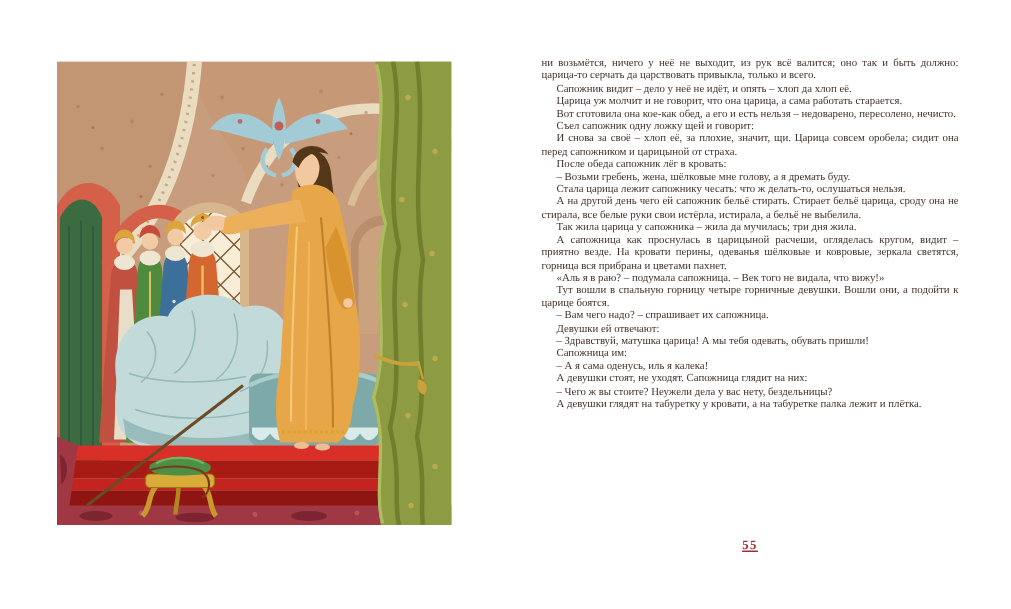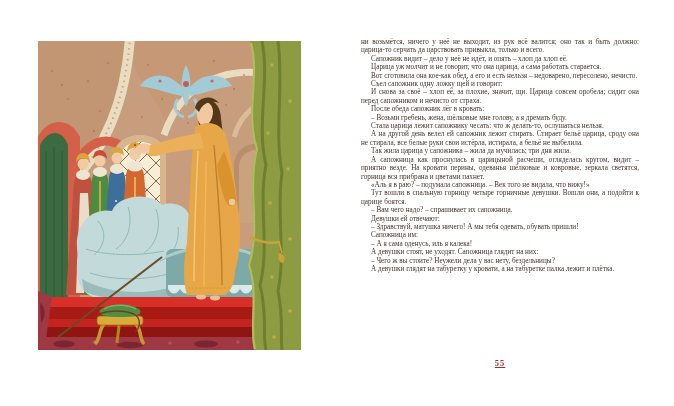--- a/index.html
+++ b/index.html
@@ -241,32 +241,32 @@
       </g>
     </svg>
   </figure>
 
   <div class="text-block">
     <p class="continuation">ни возьмётся, ничего у неё не выходит, из рук всё валится; оно так и быть должно: царица-то серчать да царствовать привыкла, только и всего.</p>
     <p>Сапожник видит – дело у неё не идёт, и опять – хлоп да хлоп её.</p>
     <p>Царица уж молчит и не говорит, что она царица, а сама работать старается.</p>
     <p>Вот сготовила она кое-как обед, а его и есть нельзя – недоварено, пересолено, нечисто.</p>
     <p>Съел сапожник одну ложку щей и говорит:</p>
-    <p>И снова за своё – хлоп её, за плохие, значит, щи. Царица совсем оробела; сидит она перед сапожником и нечисто от страха.</p>
+    <p>И снова за своё – хлоп её, за плохие, значит, щи. Царица совсем оробела; сидит она перед сапожником и царицыной от страха.</p>
     <p>После обеда сапожник лёг в кровать:</p>
     <p>– Возьми гребень, жена, шёлковые мне голову, а я дремать буду.</p>
     <p>Стала царица лежит сапожнику чесать: что ж делать-то, ослушаться нельзя.</p>
-    <p>А на другой день велел ей сапожник лежит стирать. Стирает бельё царица, сроду она не стирала, все белые руки свои истёрла, истирала, а бельё не выбелила.</p>
+    <p>А на другой день чего ей сапожник бельё стирать. Стирает бельё царица, сроду она не стирала, все белые руки свои истёрла, истирала, а бельё не выбелила.</p>
     <p>Так жила царица у сапожника – жила да мучилась; три дня жила.</p>
     <p>А сапожница как проснулась в царицыной расчеши, огляделась кругом, видит – приятно везде. На кровати перины, одеванья шёлковые и ковровые, зеркала светятся, горница вся прибрана и цветами пахнет.</p>
     <p>«Аль я в раю? – подумала сапожница. – Век того не видала, что вижу!»</p>
     <p>Тут вошли в спальную горницу четыре горничные девушки. Вошли они, а подойти к царице боятся.</p>
     <p>– Вам чего надо? – спрашивает их сапожница.</p>
     <p>Девушки ей отвечают:</p>
-    <p>– Здравствуй, матушка ничего! А мы тебя одевать, обувать пришли!</p>
+    <p>– Здравствуй, матушка царица! А мы тебя одевать, обувать пришли!</p>
     <p>Сапожница им:</p>
     <p>– А я сама оденусь, иль я калека!</p>
     <p>А девушки стоят, не уходят. Сапожница глядит на них:</p>
     <p>– Чего ж вы стоите? Неужели дела у вас нету, бездельницы?</p>
     <p>А девушки глядят на табуретку у кровати, а на табуретке палка лежит и плётка.</p>
   </div>
 
   <div class="folio">55</div>
 
 </div>

